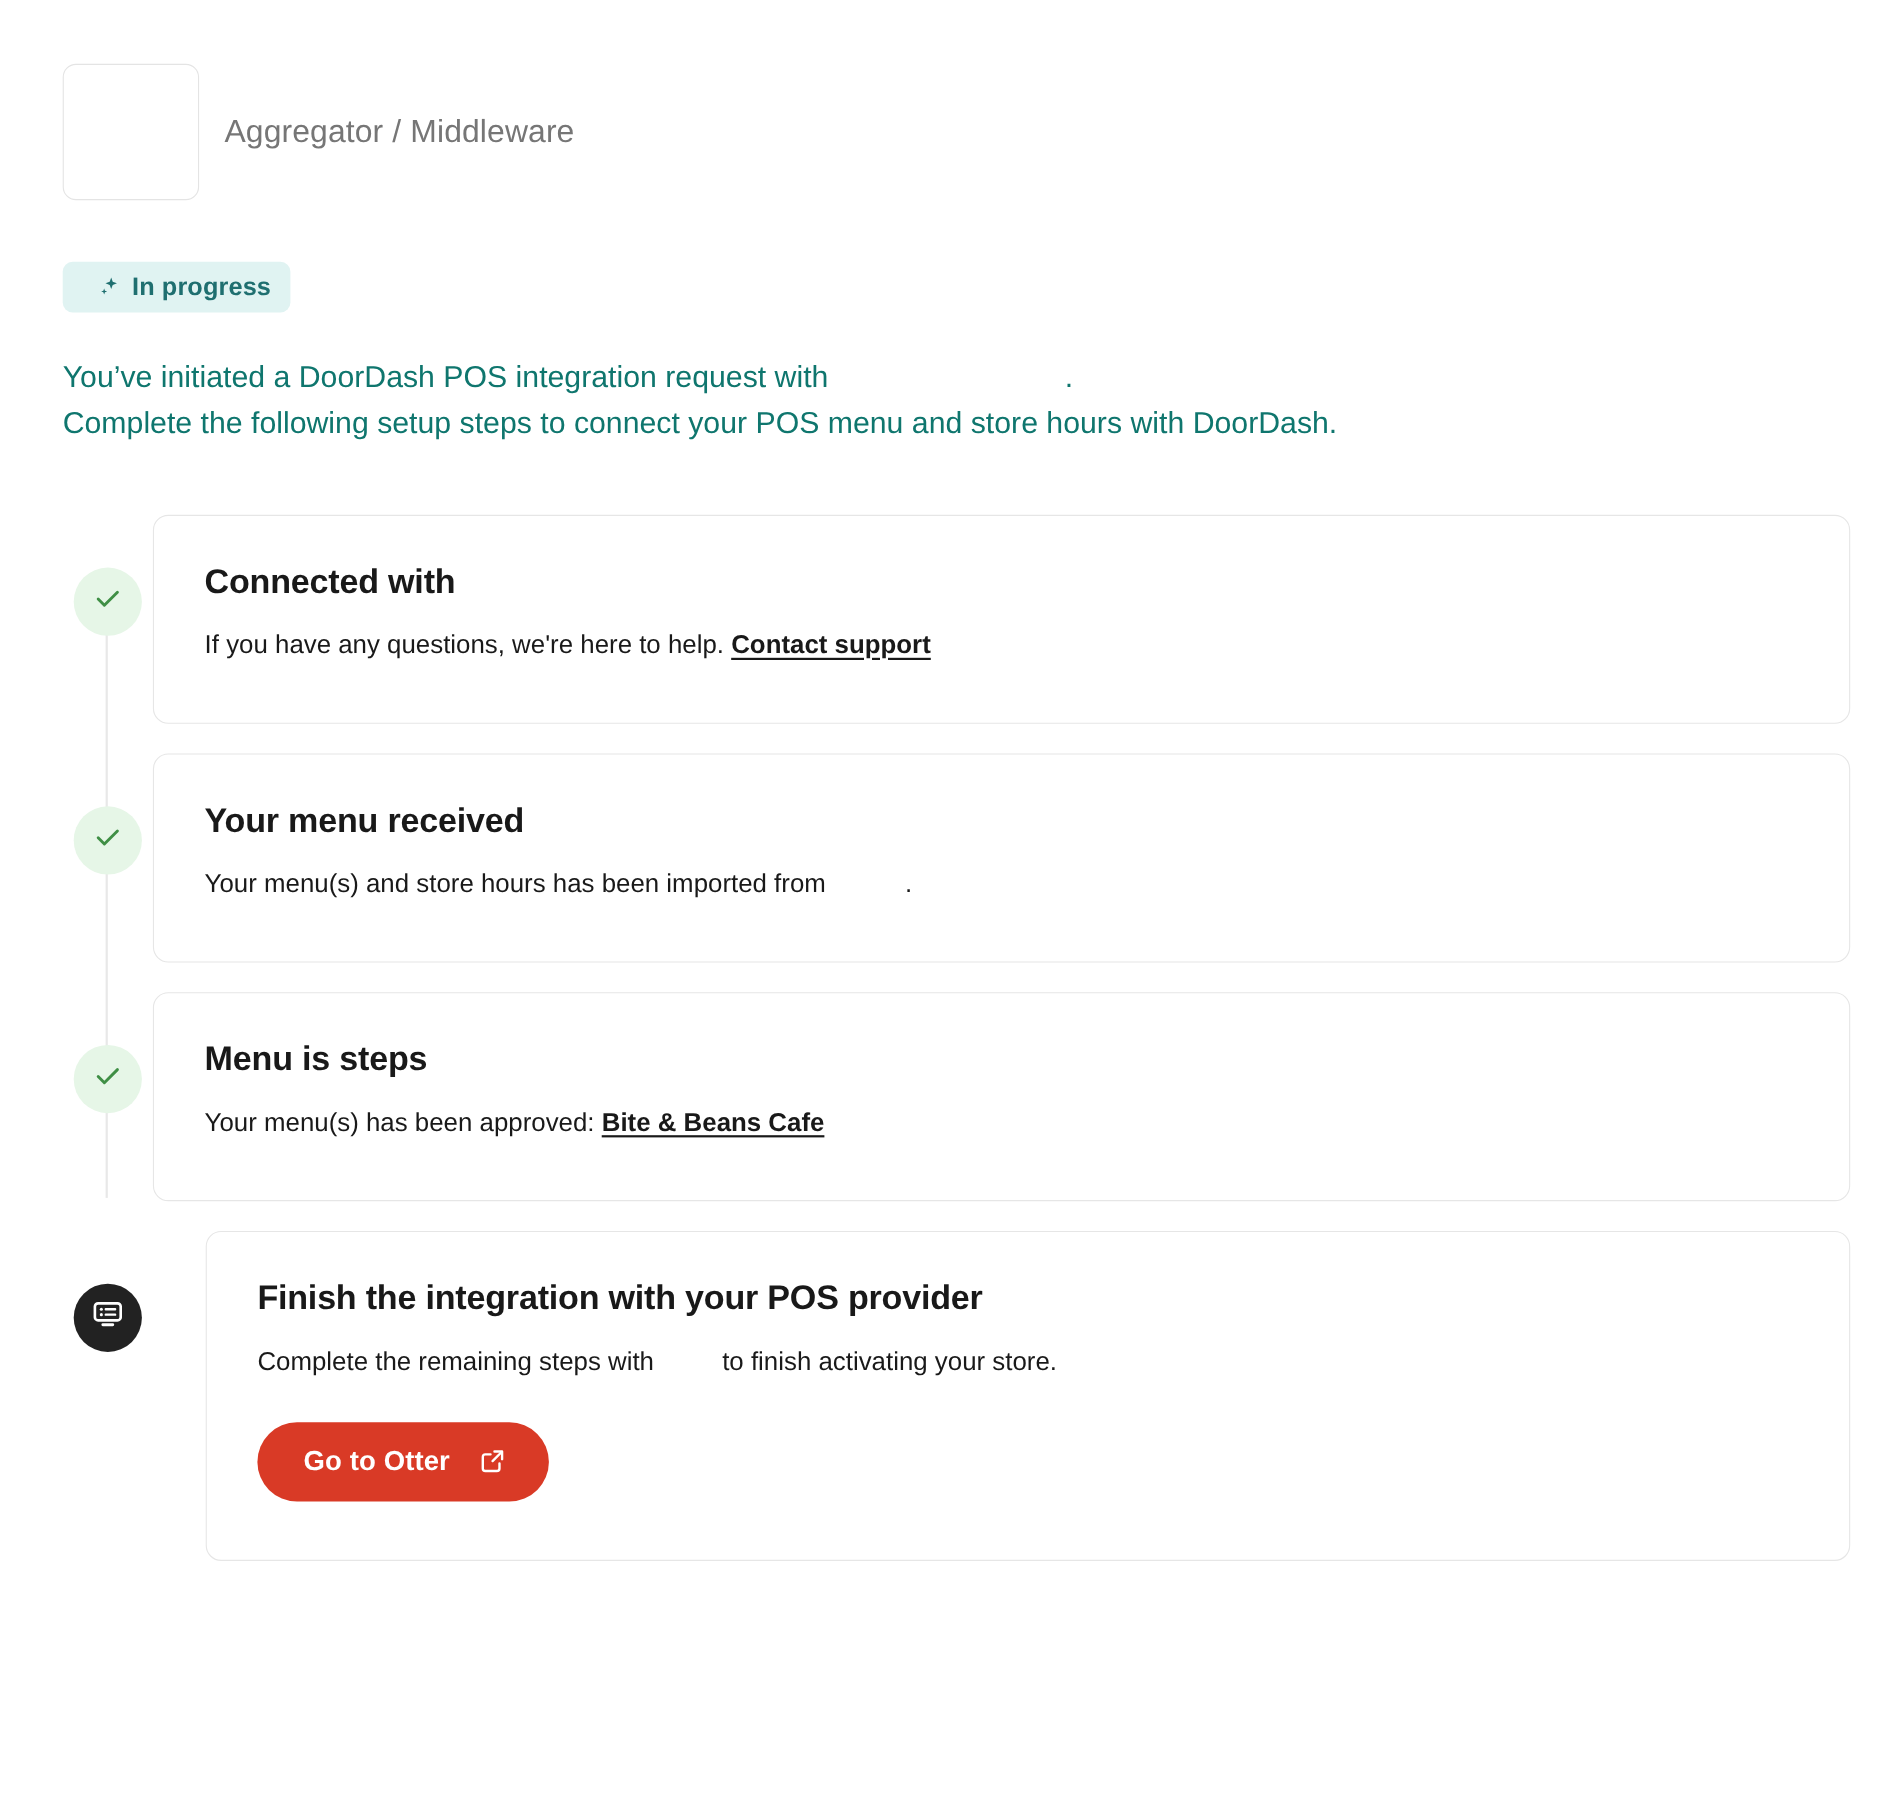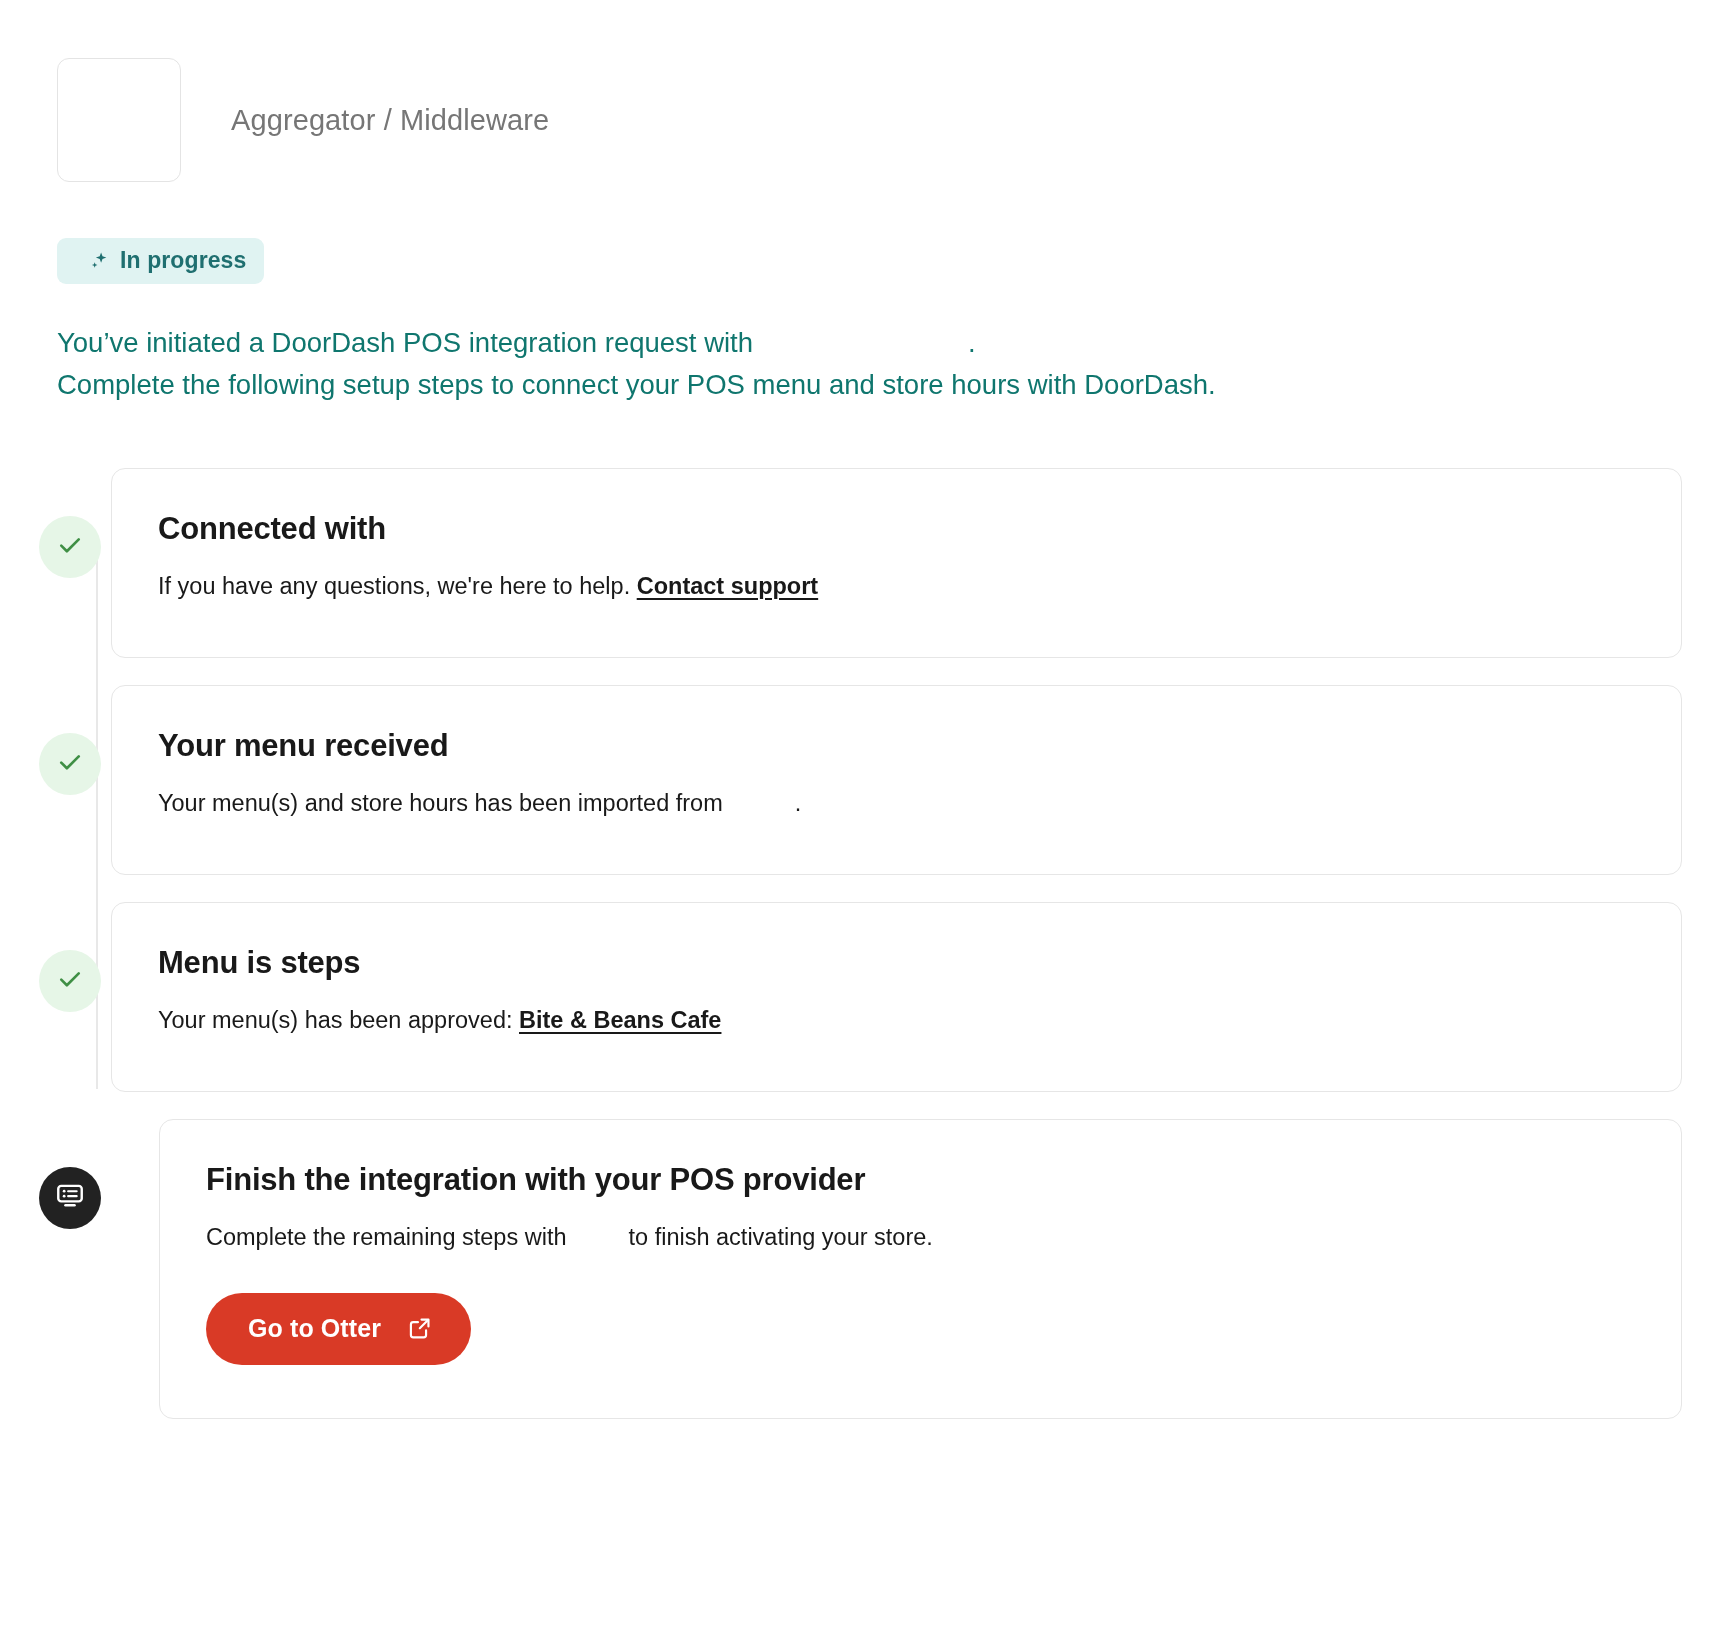--- a/index.html
+++ b/index.html
@@ -16,21 +16,21 @@
     height: 1634px;
     background: #ffffff;
     padding: 0;
     overflow: hidden;
   }
 
   
   .header {
     display: flex;
     align-items: center;
-    gap: 50px;
+    gap: 23px;
     padding: 58px 0 0 57px;
   }
   .logo-box {
     width: 124px;
     height: 124px;
     border: 1.5px solid #e4e4e4;
     border-radius: 12px;
     background: #ffffff;
     flex: none;
   }
@@ -81,21 +81,21 @@
     text-decoration: underline;
     text-underline-offset: 4px;
     text-decoration-thickness: 2px;
     cursor: pointer;
   }
 
   
   .timeline {
     position: relative;
     margin-top: 62px;
-    padding-left: 29px;
+    padding-left: 57px;
     border-radius: 14px;
   }
   .rail {
     position: absolute;
     left: 96px;
     top: 74px;
     bottom: 330px;
     width: 2px;
     background: #e8e8e8;
     z-index: 0;

